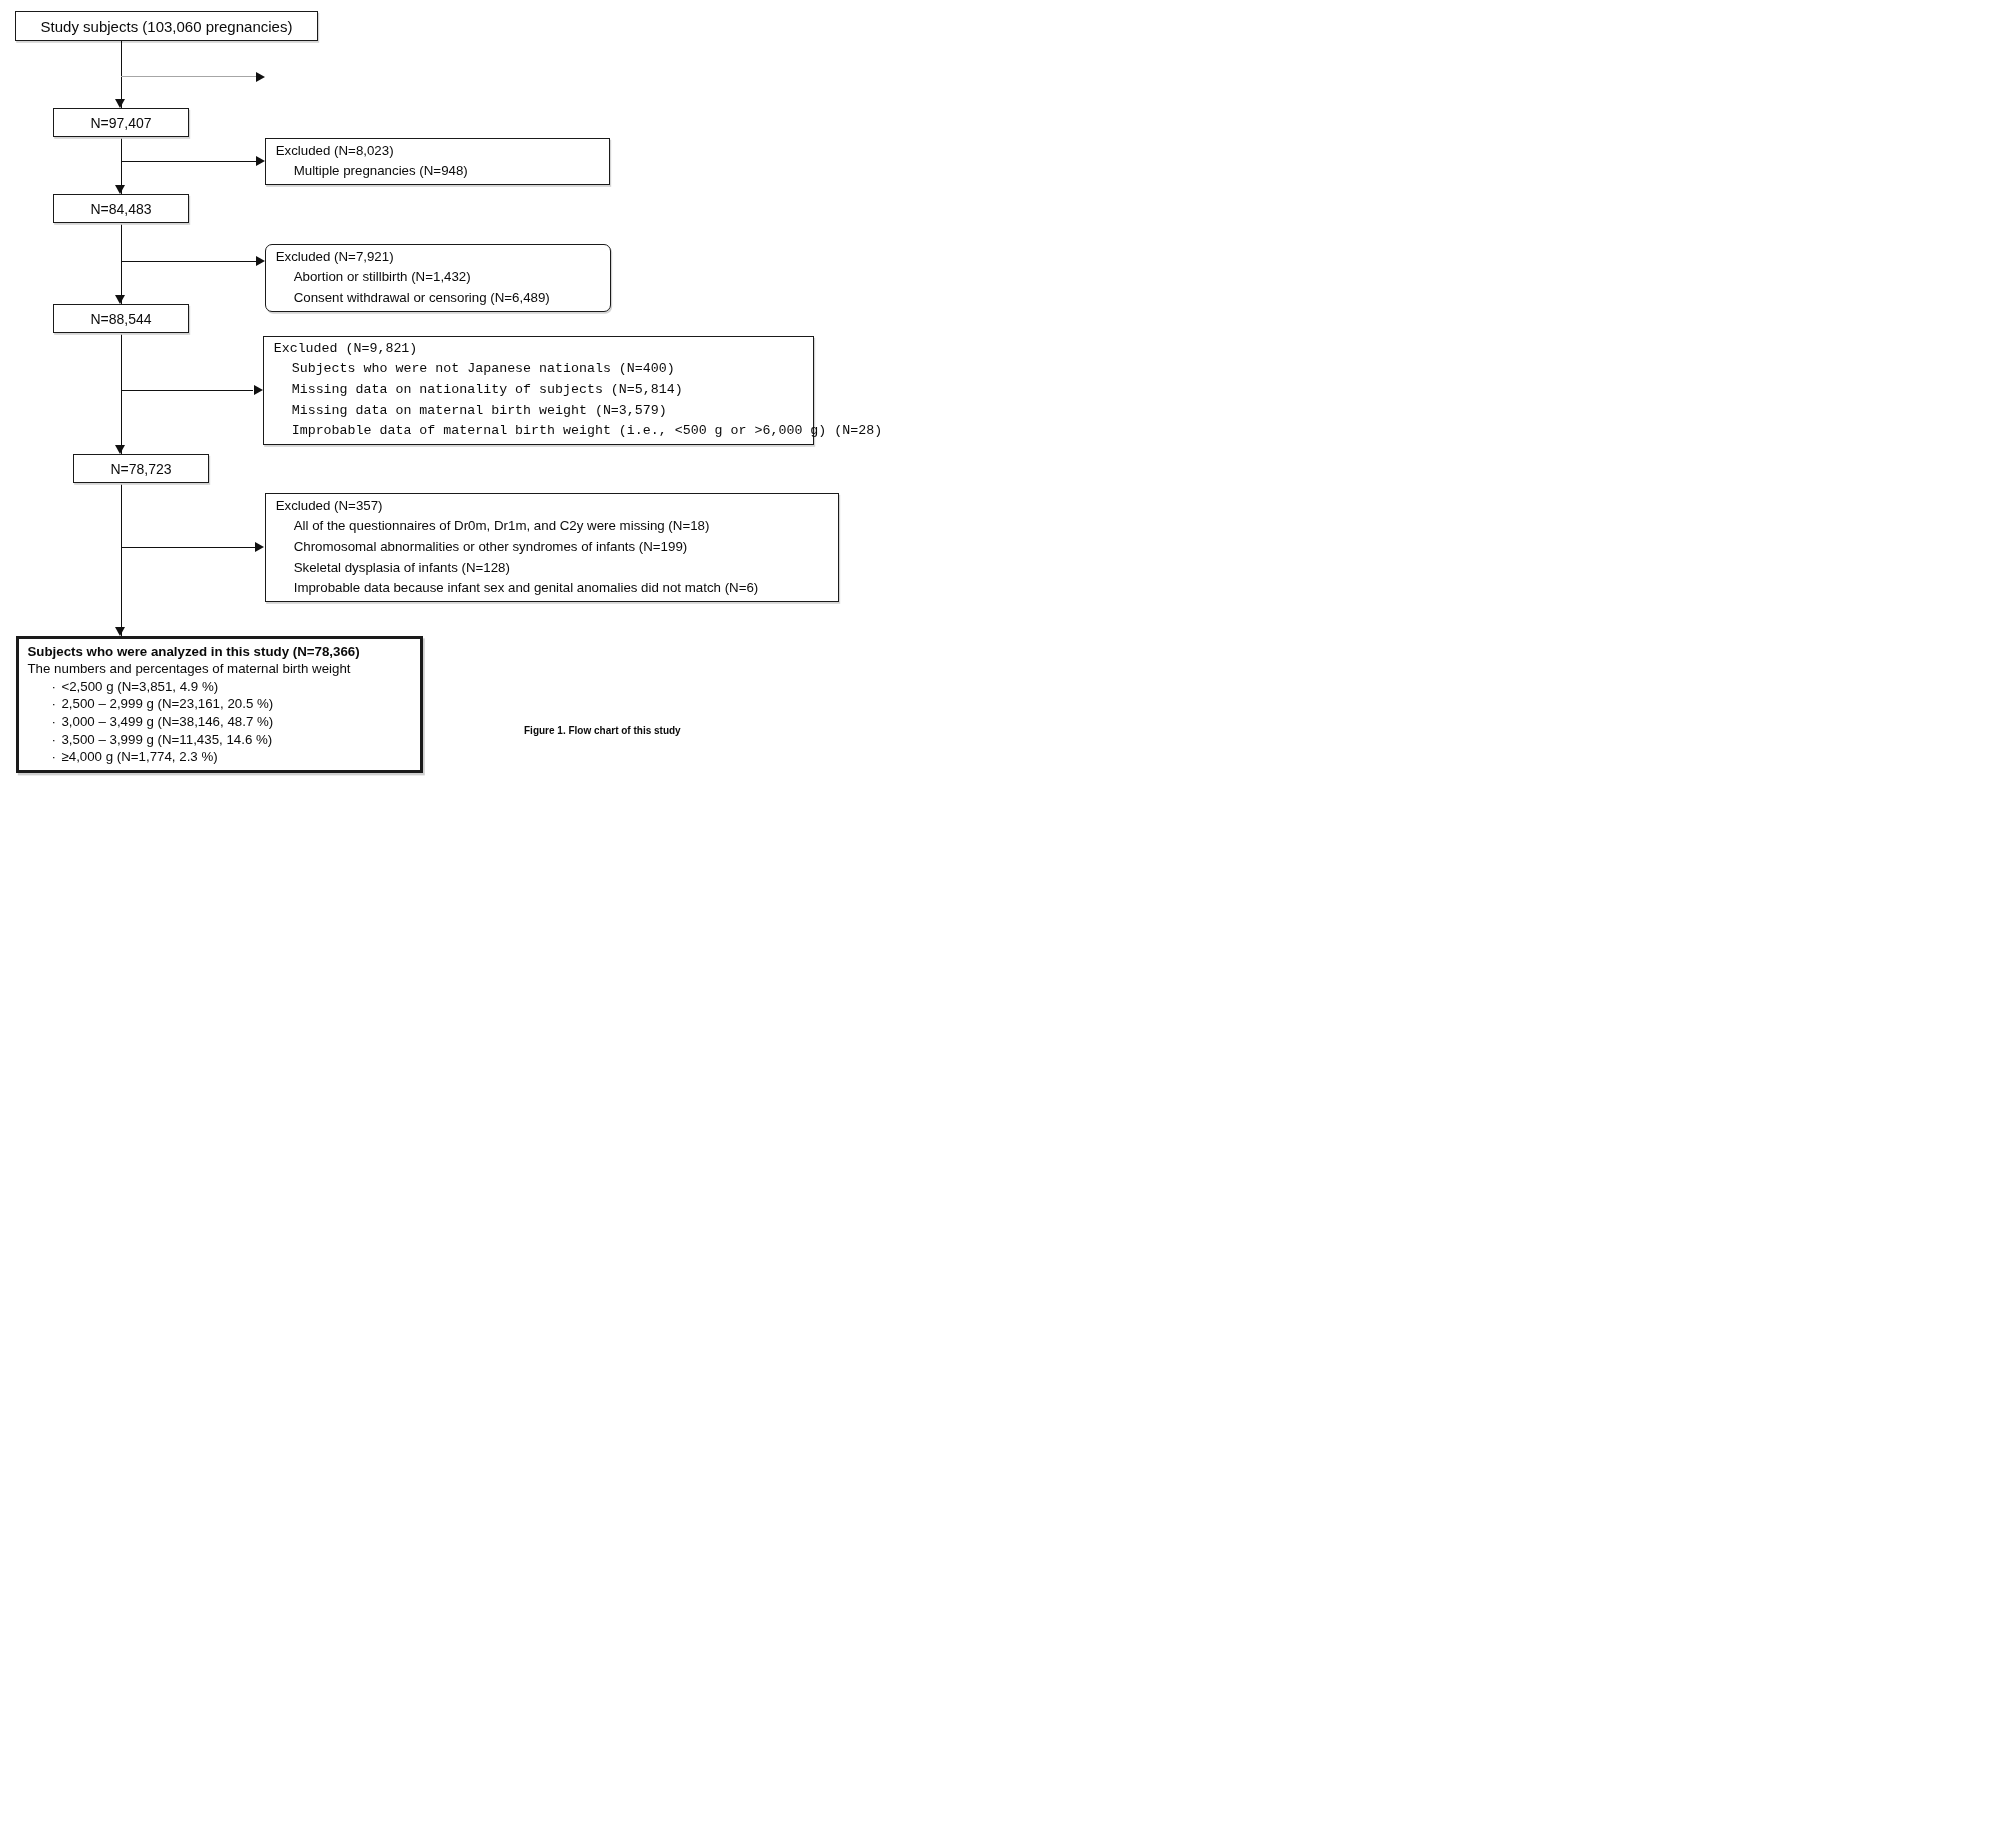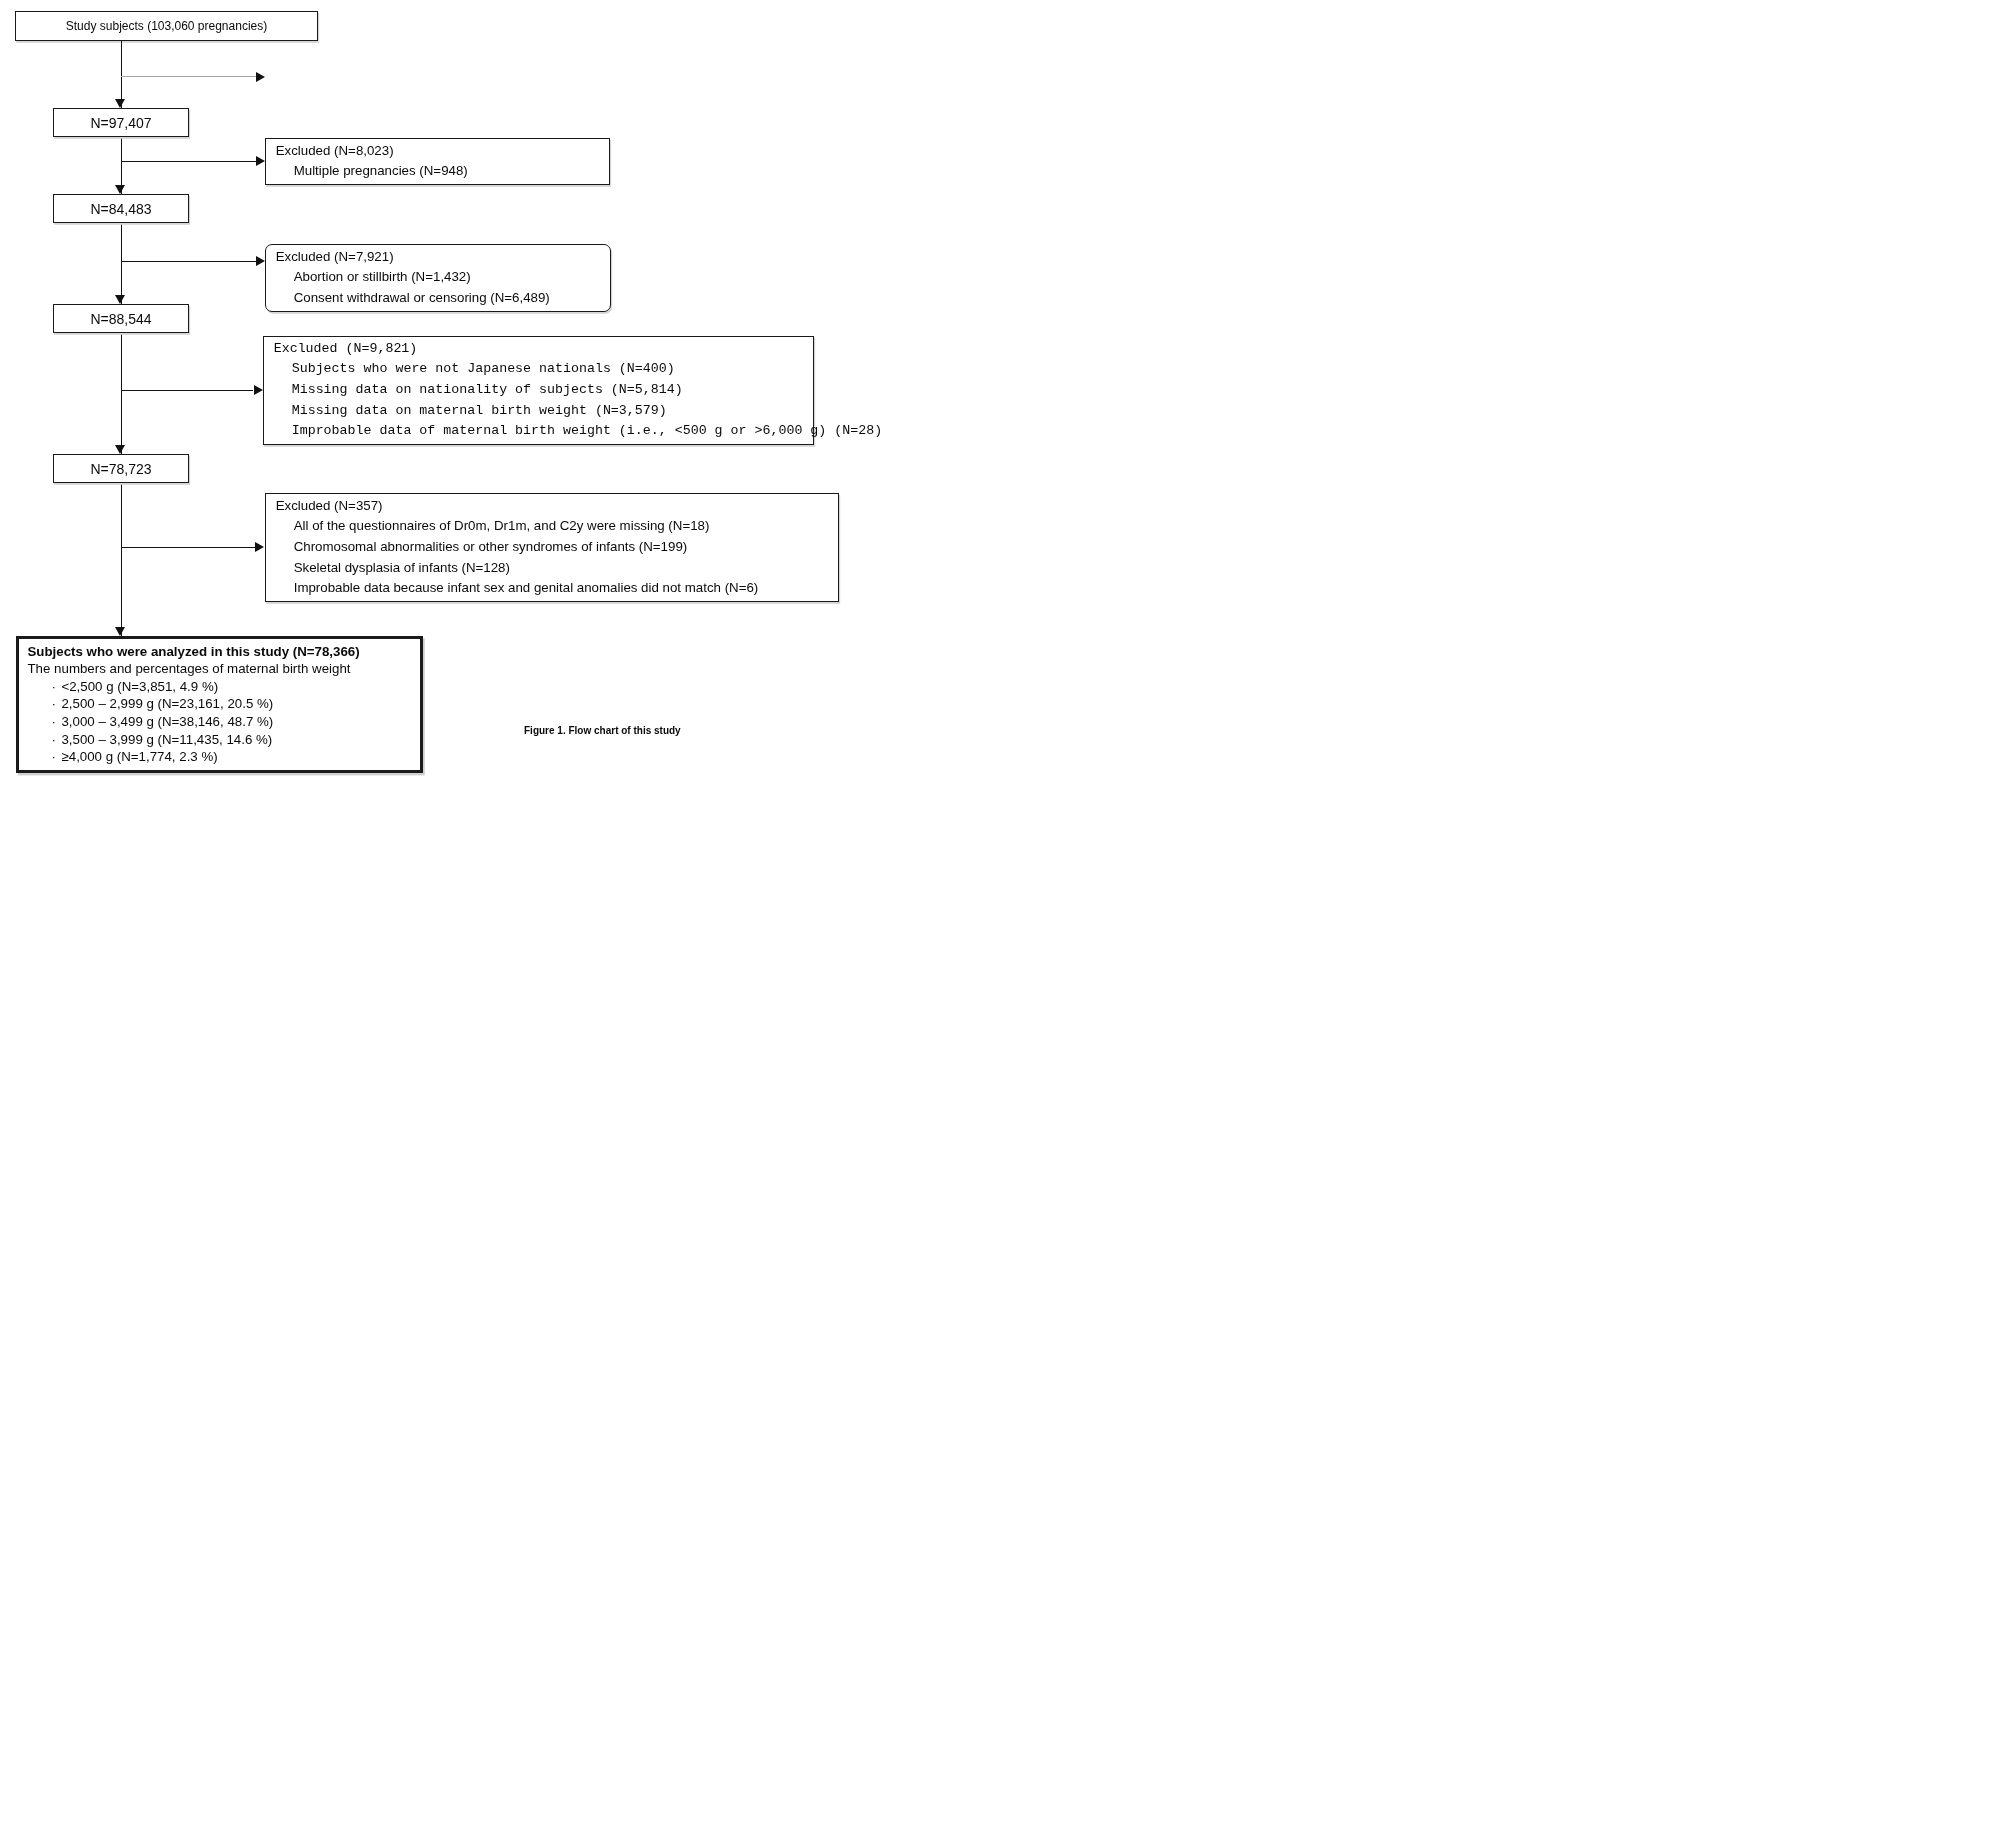--- a/index.html
+++ b/index.html
@@ -6,24 +6,24 @@
   .canvas {
     position:relative; width:849px; height:783px; background:#ffffff;
     font-family:"Liberation Sans","DejaVu Sans",sans-serif; color:#0a0a0a;
   }
   .box {
     position:absolute; background:#ffffff; border:1.2px solid #1a1a1a;
     box-sizing:border-box; box-shadow:1.2px 1.8px 0 #d4d4d4;
   }
   .center { display:flex; align-items:center; justify-content:center; text-align:center; }
 
-  #box-study { left:15px; top:11px; width:303px; height:30px; font-size:12px; border-width:1.8px; }
+  #box-study { left:15px; top:11px; width:303px; height:30px; font-size:15px; border-width:1.8px; }
 
   .nbox { left:53px; width:136px; height:29px; font-size:14px; }
-  #n1 { top:108px; } #n2 { top:194px; } #n3 { top:304px; } #n4 { top:454px; }
+  #n1 { top:108px; } #n2 { top:194px; } #n3 { top:304px; } #n4 { top:454px;margin-left:20px; }
 
   .ebox { font-size:13.3px; line-height:20.6px; padding:1.8px 3.6px 1.8px 9.7px; white-space:nowrap; overflow:visible; }
   .ebox .sub { padding-left:18px; }
   #e1 { left:265px; top:53px;  width:323px; height:47px; }
   #e2 { left:265px; top:138px; width:345px; height:47px; }
   #e3 { left:265px; top:244px; width:346px; height:68px;border-radius:7px; }
   #e4 { left:263px; top:336px; width:551px; height:109px;font-family:Liberation Mono, monospace; }
   #e5 { left:265px; top:493px; width:574px; height:109px; }
 
   #final {

